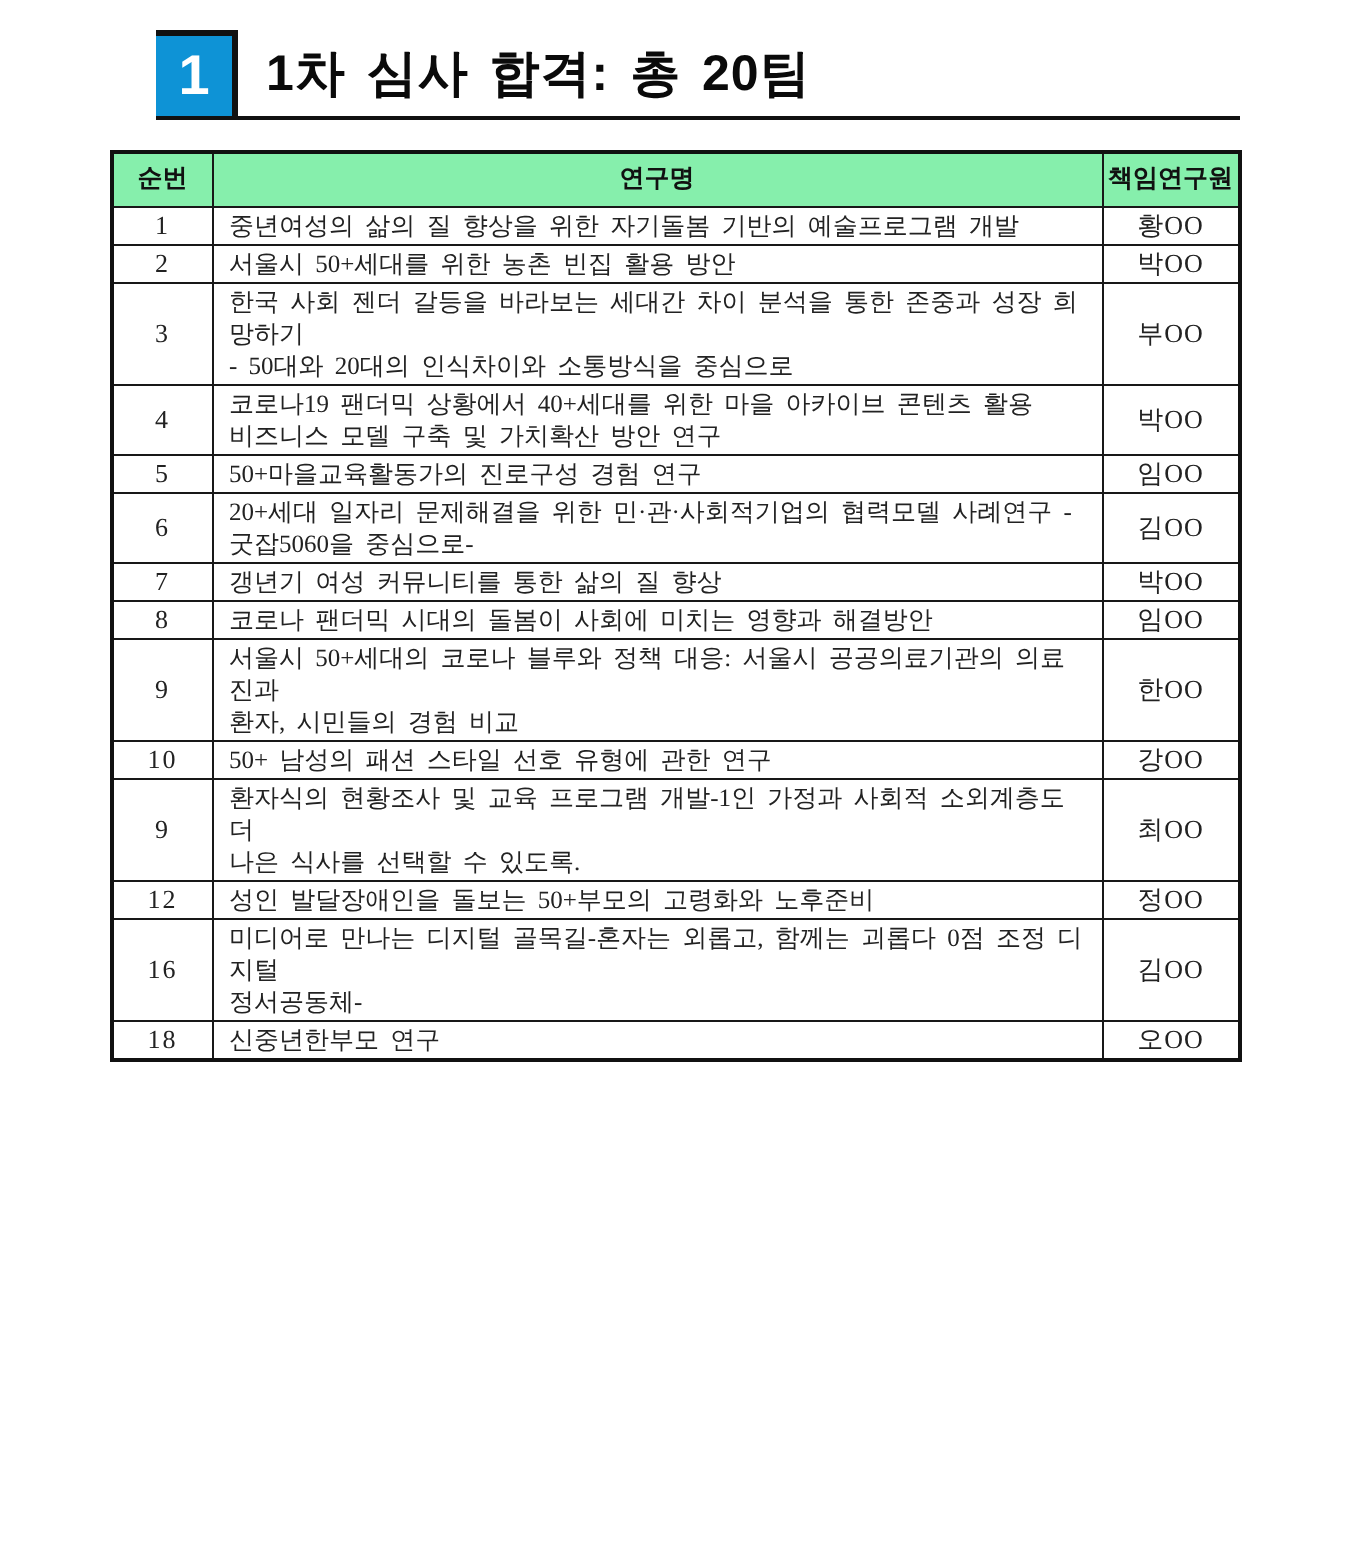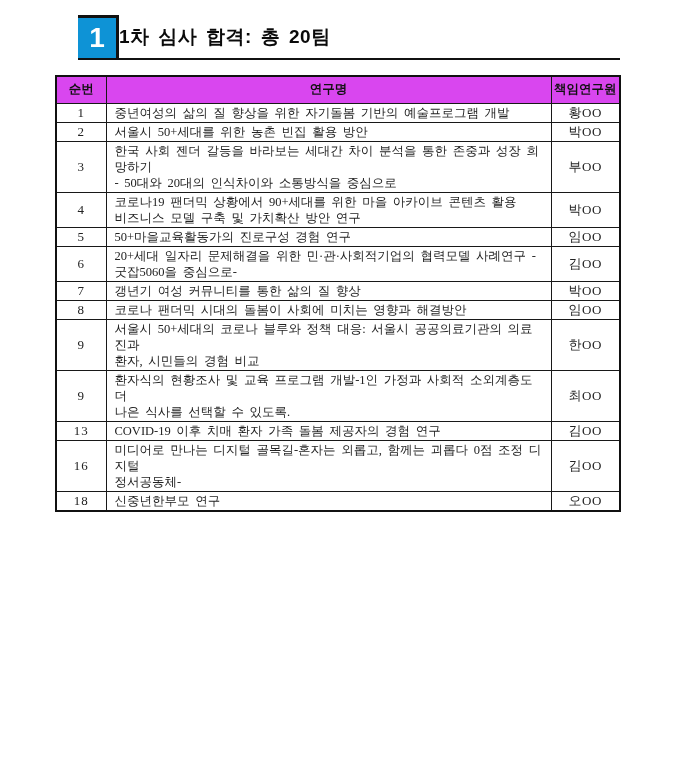--- a/index.html
+++ b/index.html
@@ -7,31 +7,31 @@
               font-family:"Liberation Serif","DejaVu Serif",serif; color:#1c1c1c; }
   .page { position:relative; width:679px; height:783px; background:#fff; }
 
   
   .header-band { position:absolute; left:78px; top:15px; width:542px; height:45px;
                  display:flex; align-items:stretch; border-bottom:2px solid #111; }
   .num-box { width:41px; background:#0E93D6; border-top:3px solid #111; border-right:3px solid #111;
              display:flex; align-items:center; justify-content:center;
              color:#fff; font-family:"Liberation Sans","DejaVu Sans",sans-serif;
              font-weight:bold; font-size:28px; line-height:1; }
-  .header-title { align-self:center; 
+  .header-title { align-self:center; margin-left:14px;
                   font-family:"Liberation Sans","DejaVu Sans",sans-serif;
-                  font-weight:bold; font-size:19px; letter-spacing:0.5px; color:#0a0a0a;
+                  font-weight:bold; font-size:25px; letter-spacing:0.5px; color:#0a0a0a;
                   word-spacing:3px; }
 
   
   table.results { position:absolute; left:55px; top:75px; width:564px;
                   border-collapse:collapse; table-layout:fixed;
                   border:2px solid #111; }
   .results th, .results td { border:1px solid #181818; }
-  .results th { background:#d946ef; height:27px;
+  .results th { background:#86efac; height:27px;
                 font-family:"Liberation Sans","DejaVu Sans",sans-serif;
                 font-weight:bold; font-size:12.5px; color:#111; text-align:center; }
   .results col.c-no   { width:50px; }
   .results col.c-title{ width:445px; }
   .results col.c-name { width:69px; }
   .results td { font-size:13px; color:#222; }
   .results td.no    { text-align:center; font-size:13px; letter-spacing:1px; }
   .results td.title { text-align:left; padding:1px 8px; font-size:12.5px;
                       line-height:16px; white-space:pre-line; word-spacing:2.5px; }
   .results td.name  { text-align:center; letter-spacing:0.5px;margin-top:16px; }
@@ -73,21 +73,21 @@
           <td class="name">박OO</td>
         </tr>
         <tr>
           <td class="no">3</td>
           <td class="title">한국 사회 젠더 갈등을 바라보는 세대간 차이 분석을 통한 존중과 성장 희망하기
 - 50대와 20대의 인식차이와 소통방식을 중심으로</td>
           <td class="name">부OO</td>
         </tr>
         <tr>
           <td class="no">4</td>
-          <td class="title">코로나19 팬더믹 상황에서 90+세대를 위한 마을 아카이브 콘텐츠 활용
+          <td class="title">코로나19 팬더믹 상황에서 40+세대를 위한 마을 아카이브 콘텐츠 활용
 비즈니스 모델 구축 및 가치확산 방안 연구</td>
           <td class="name">박OO</td>
         </tr>
         <tr>
           <td class="no">5</td>
           <td class="title">50+마을교육활동가의 진로구성 경험 연구</td>
           <td class="name">임OO</td>
         </tr>
         <tr>
           <td class="no">6</td>
@@ -105,29 +105,34 @@
           <td class="title">코로나 팬더믹 시대의 돌봄이 사회에 미치는 영향과 해결방안</td>
           <td class="name">임OO</td>
         </tr>
         <tr>
           <td class="no">9</td>
           <td class="title">서울시 50+세대의 코로나 블루와 정책 대응: 서울시 공공의료기관의 의료진과
 환자, 시민들의 경험 비교</td>
           <td class="name">한OO</td>
         </tr>
         <tr>
+          <td class="no">10</td>
+          <td class="title">50+ 남성의 패션 스타일 선호 유형에 관한 연구</td>
+          <td class="name">강OO</td>
+        </tr>
+        <tr>
           <td class="no">9</td>
           <td class="title">환자식의 현황조사 및 교육 프로그램 개발-1인 가정과 사회적 소외계층도 더
 나은 식사를 선택할 수 있도록.</td>
           <td class="name">최OO</td>
         </tr>
         <tr>
-          <td class="no">13</td>
-          <td class="title">COVID-19 이후 치매 환자 가족 돌봄 제공자의 경험 연구</td>
-          <td class="name">김OO</td>
+          <td class="no">12</td>
+          <td class="title">성인 발달장애인을 돌보는 50+부모의 고령화와 노후준비</td>
+          <td class="name">정OO</td>
         </tr>
         <tr>
           <td class="no">16</td>
           <td class="title">미디어로 만나는 디지털 골목길-혼자는 외롭고, 함께는 괴롭다 0점 조정 디지털
 정서공동체-</td>
           <td class="name">김OO</td>
         </tr>
         <tr>
           <td class="no">18</td>
           <td class="title">신중년한부모 연구</td>

